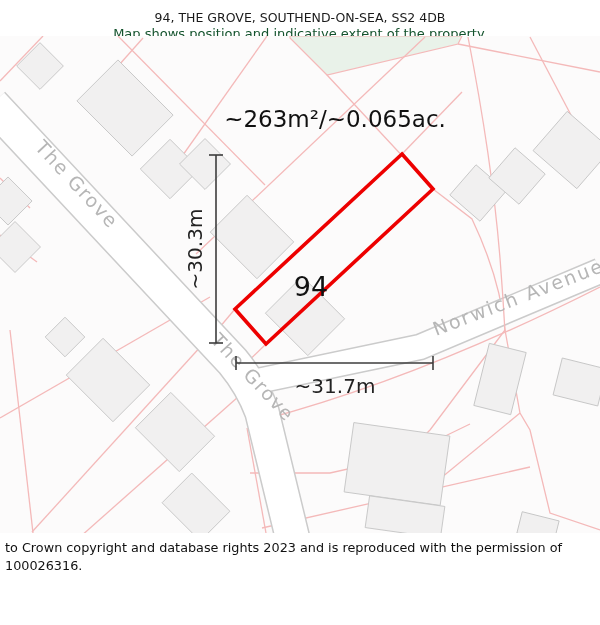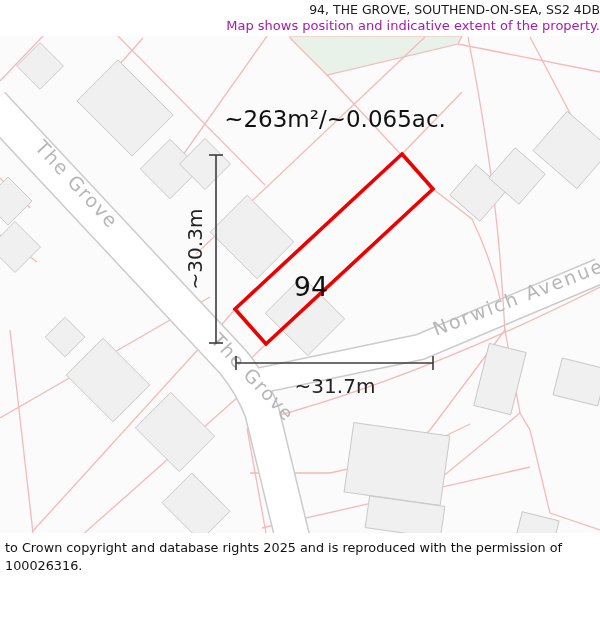--- a/index.html
+++ b/index.html
@@ -1,19 +1,19 @@
 <!DOCTYPE html>
 <html><head>
 <meta charset="utf-8">
 <style>
   html,body{margin:0;padding:0;background:#ffffff;}
   body{width:600px;height:625px;overflow:hidden;font-family:"DejaVu Sans",sans-serif;color:#111;}
-  .header{height:36px;text-align:right;padding-top:2px;box-sizing:border-box;}
+  .header{height:36px;text-align:center;padding-top:10px;box-sizing:border-box;}
   .header .title{font-size:12.5px;line-height:16px;color:#1a1a1a;}
-  .header .subtitle{font-size:13px;line-height:16px;color:#a21caf;}
+  .header .subtitle{font-size:13px;line-height:16px;color:#14532d;}
   .map-wrap{width:600px;height:497px;}
   svg{display:block;}
   .footer{padding:6px 4px 0 5px;font-size:12.8px;line-height:18.4px;color:#111;}
   .street-label{fill:#b6b6b6;font-size:19px;letter-spacing:1.5px;}
   .street-label.norwich{letter-spacing:2px;}
   .dim-label{fill:#222;font-size:20px;}
   .big-label{fill:#111;}
 </style>
 </head>
 <body>
@@ -106,15 +106,15 @@
   </g>
   <text class="dim-label" transform="translate(202,249) rotate(-90)" text-anchor="middle">~30.3m</text>
   <text class="dim-label" x="335" y="393" text-anchor="middle">~31.7m</text>
 
   <text class="big-label" x="335" y="127" text-anchor="middle" font-size="23">~263m²/~0.065ac.</text>
   <text class="big-label" x="311" y="296" text-anchor="middle" font-size="27">94</text>
 </svg>
 </div>
 
 <div class="footer">
-  <div>to Crown copyright and database rights 2025 and is reproduced with the permission of</div>
+  <div>to Crown copyright and database rights 2023 and is reproduced with the permission of</div>
   <div>100026316.</div>
 </div>
 
 </body></html>

